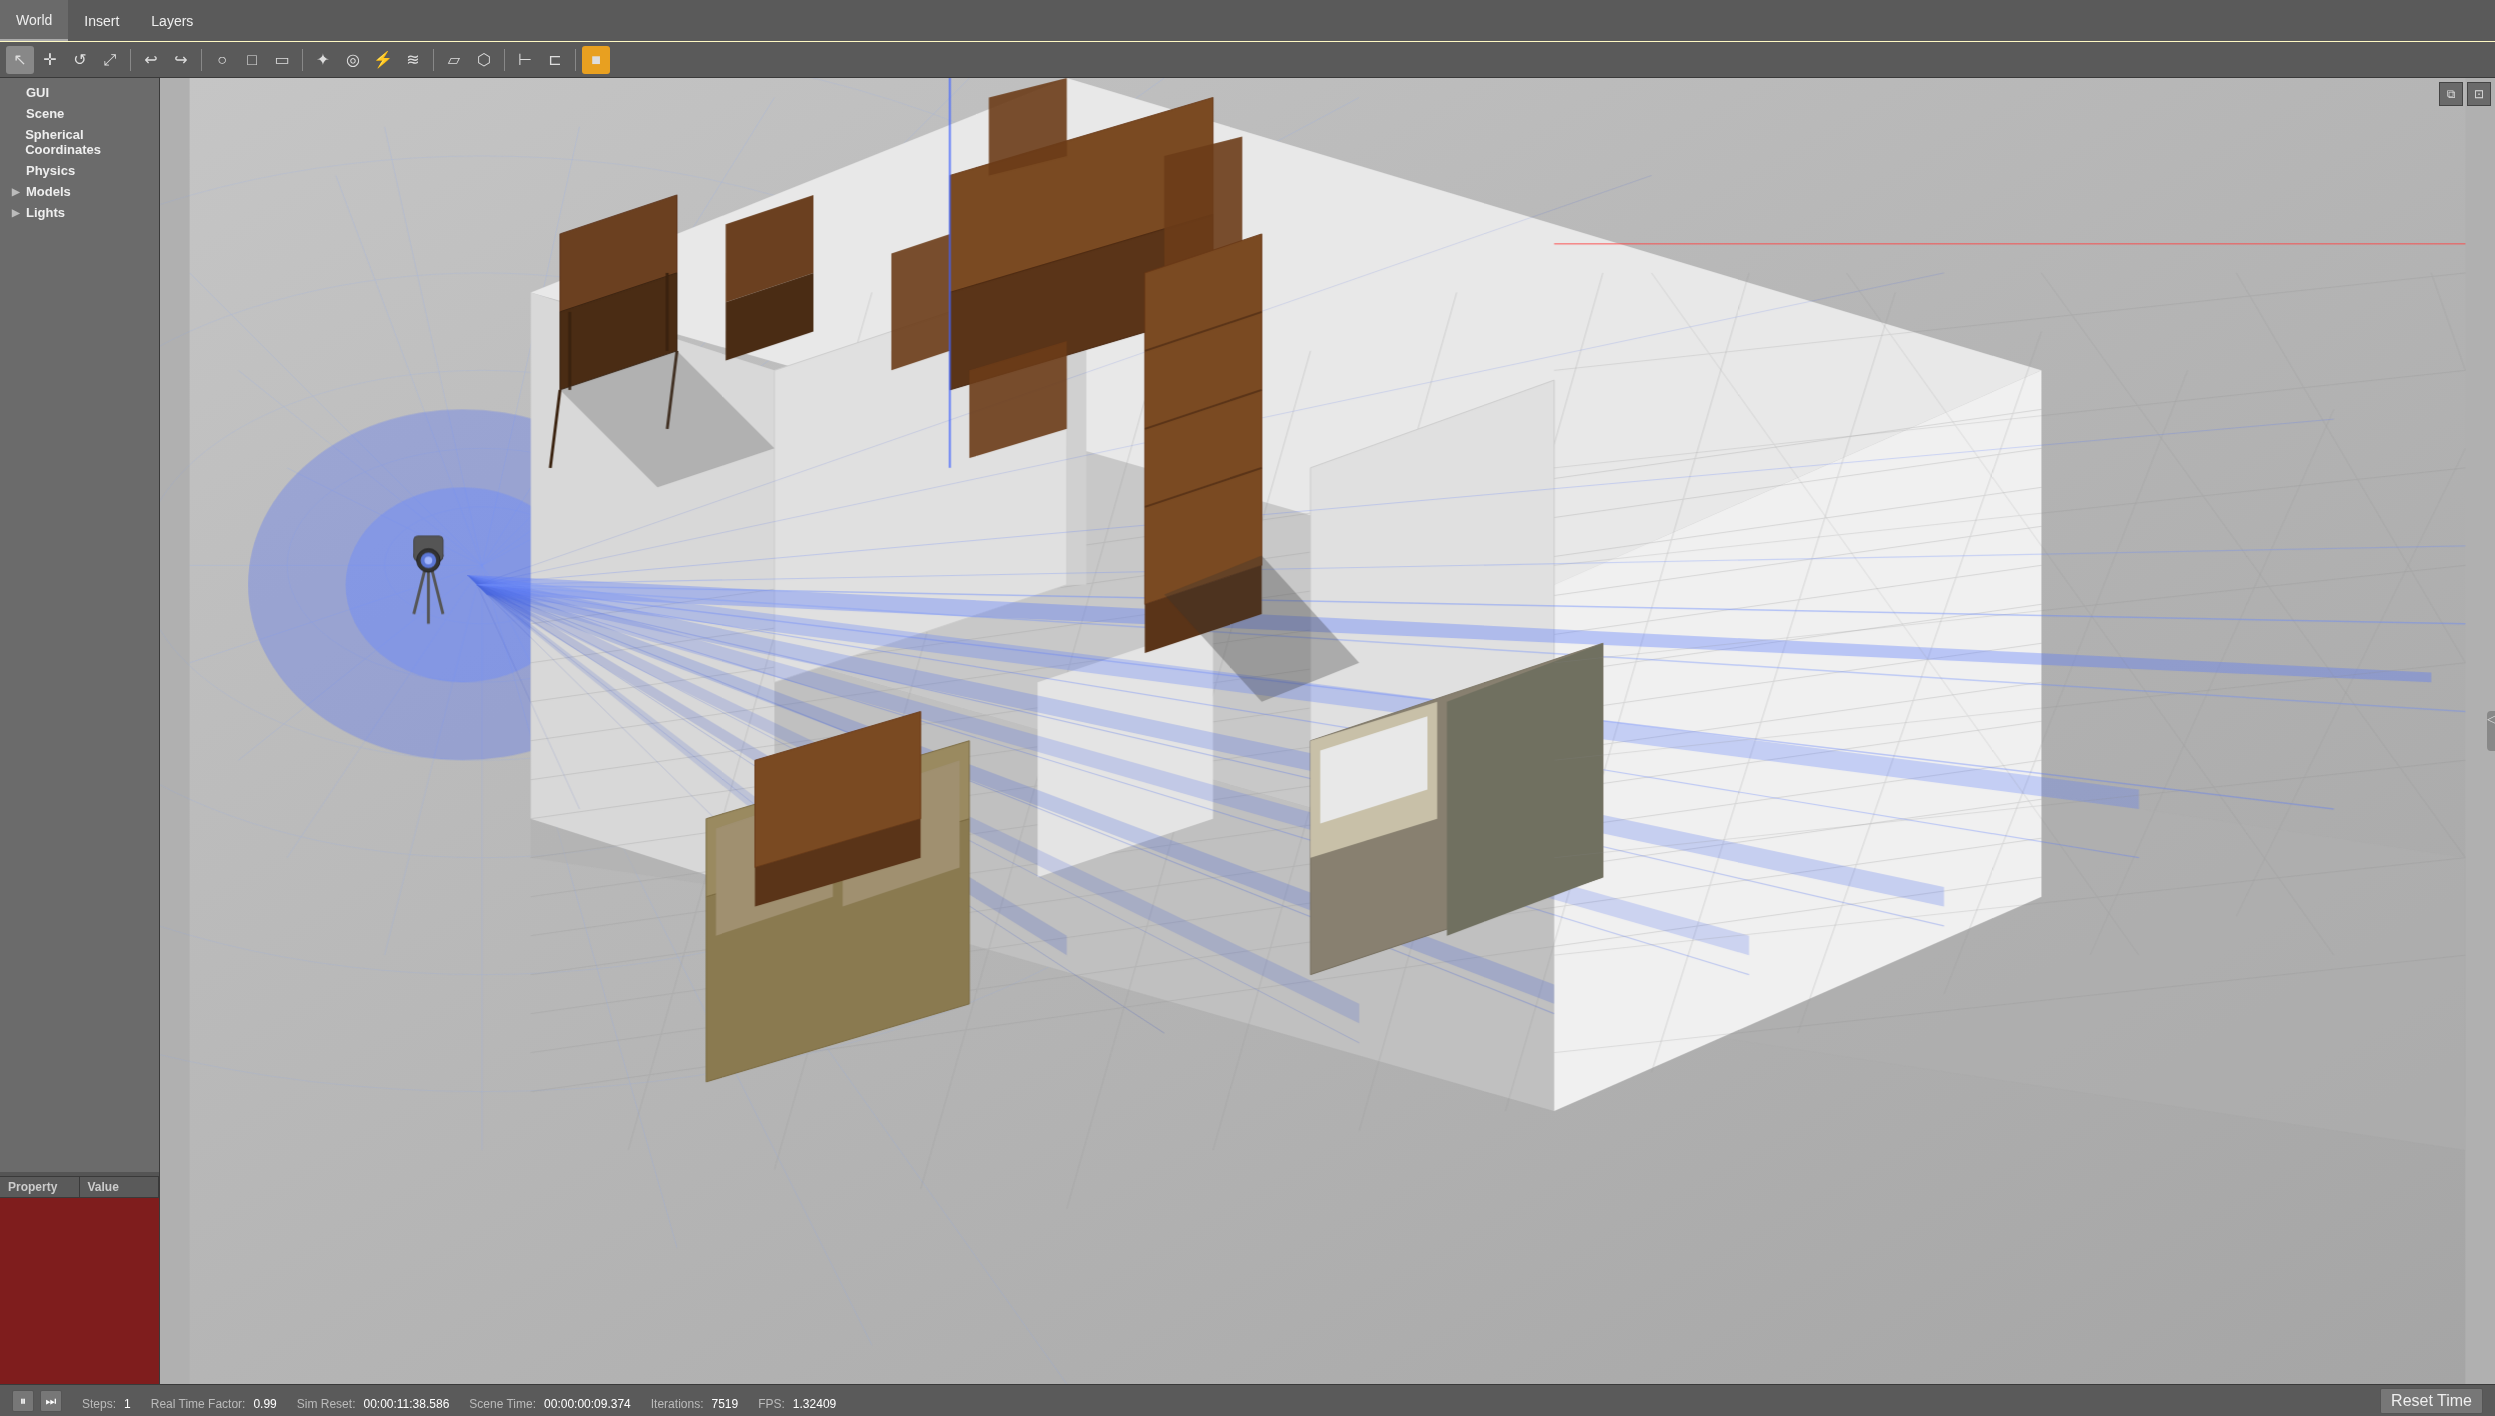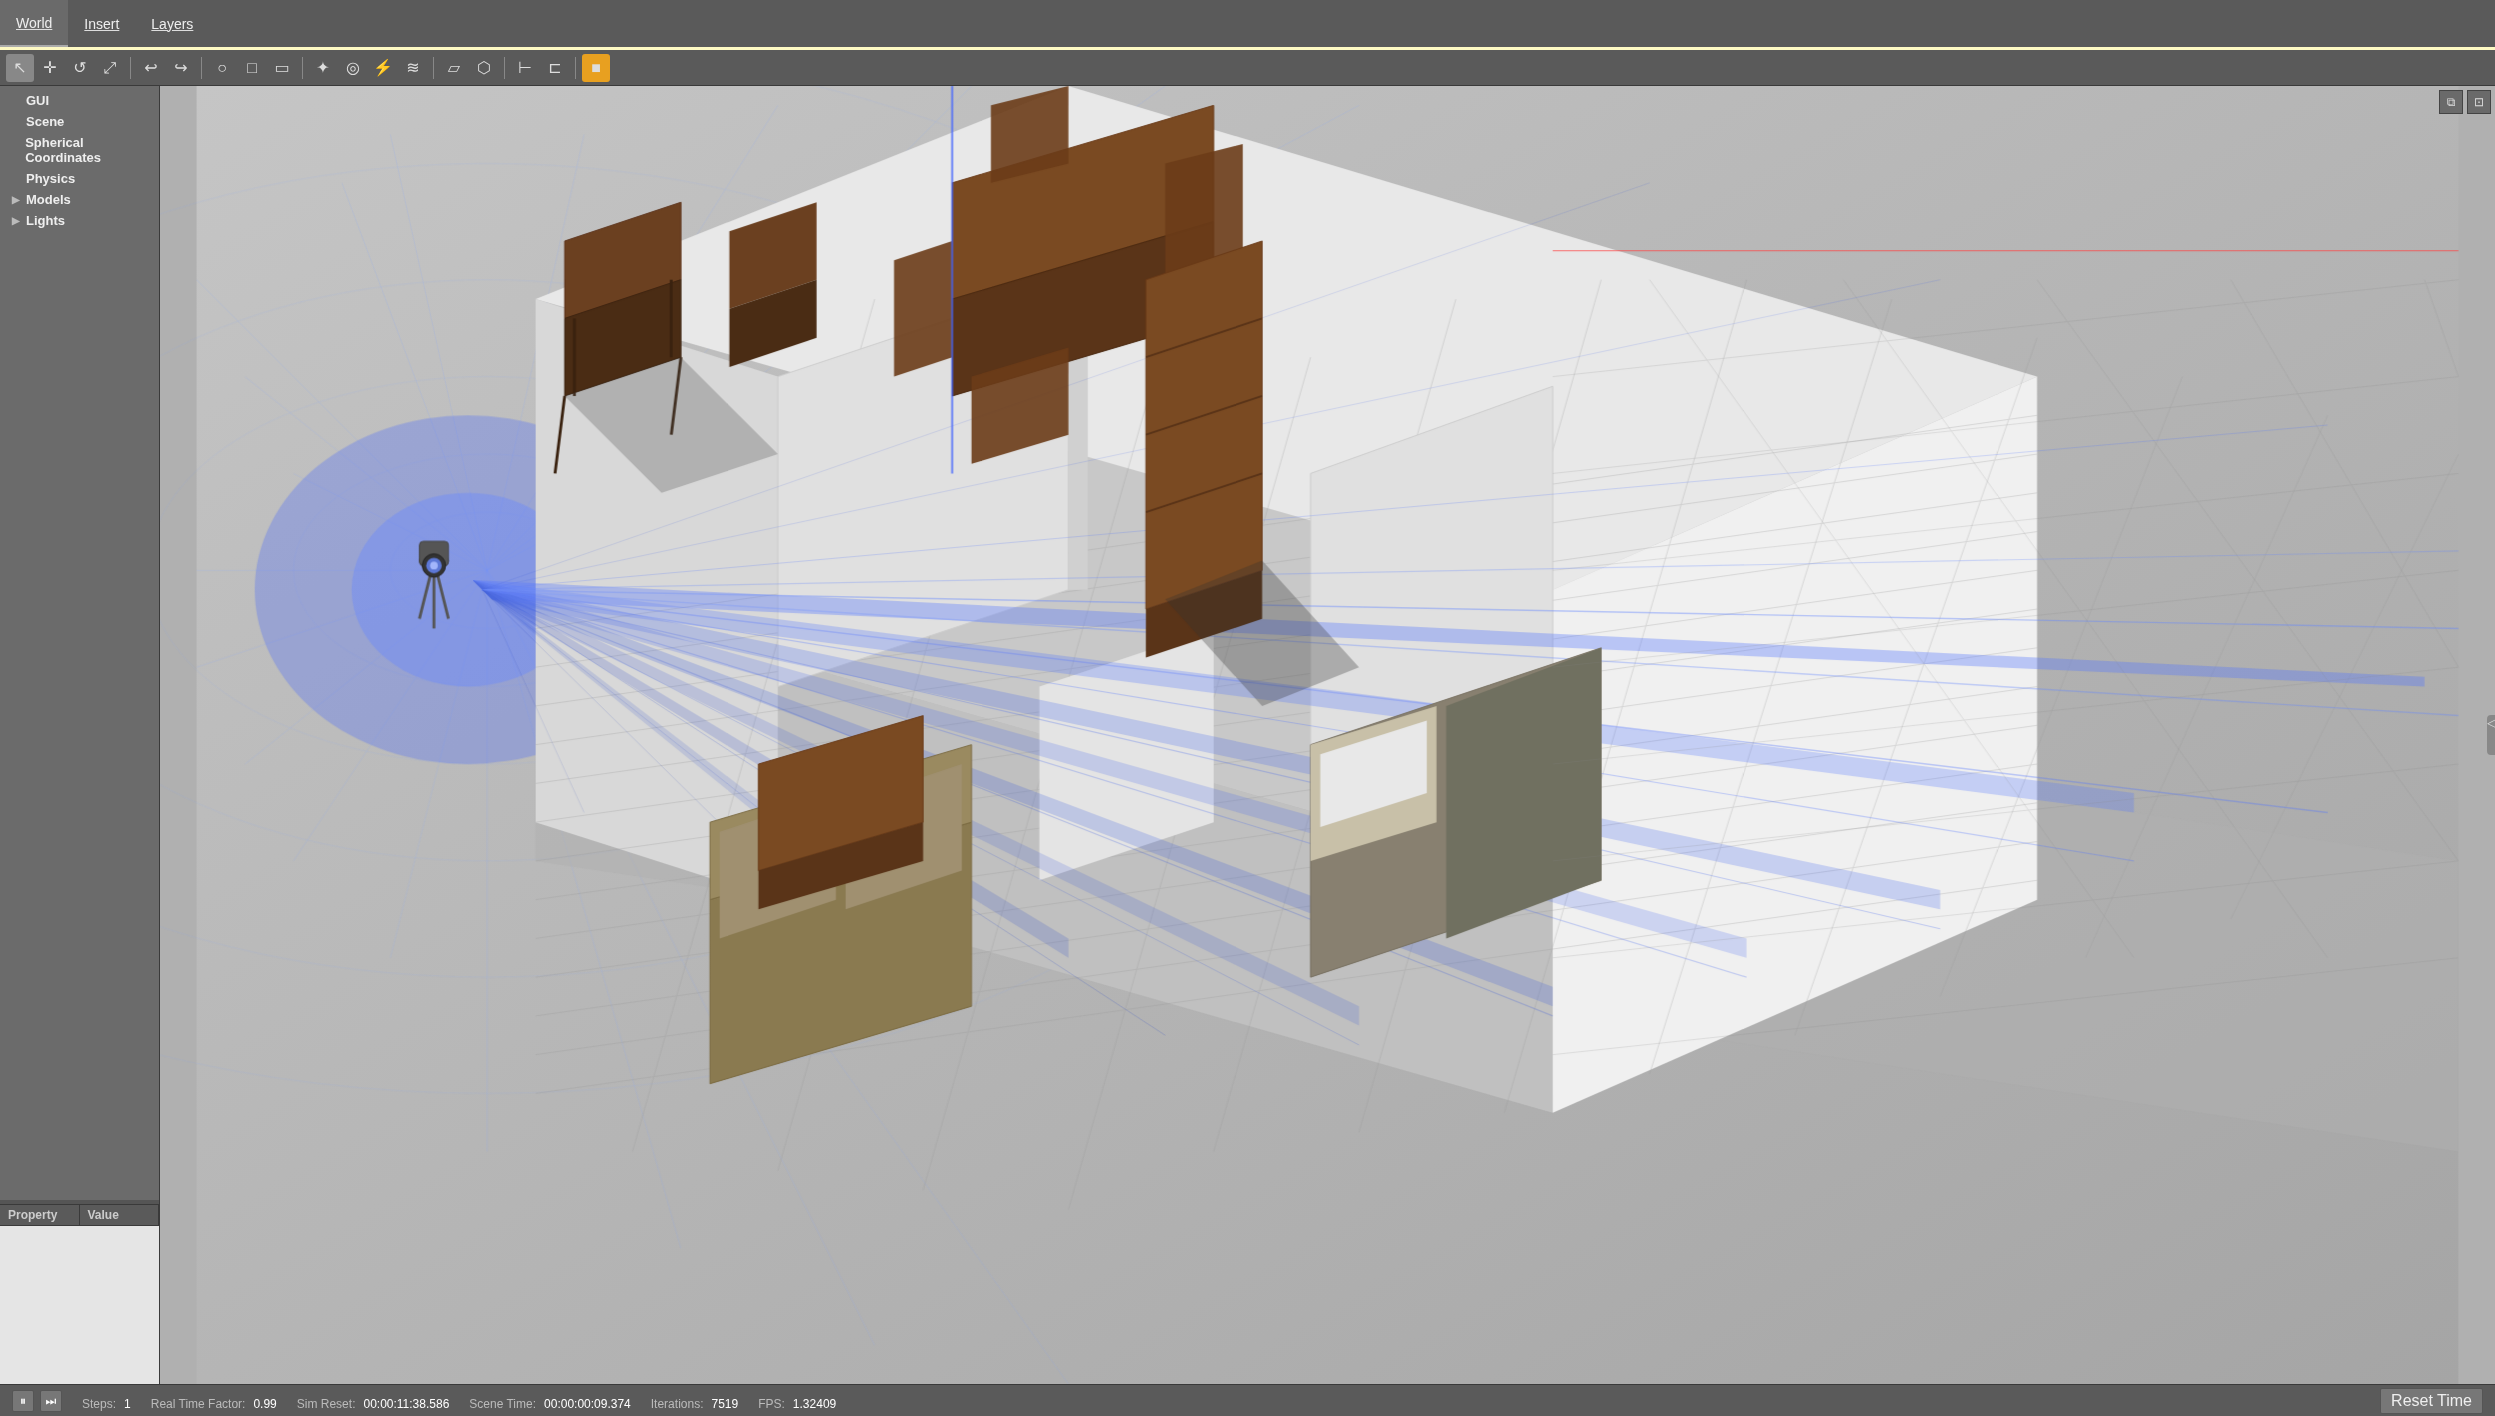--- a/index.html
+++ b/index.html
@@ -10,27 +10,26 @@
       font-family: 'Arial', sans-serif;
       font-size: 13px;
       color: #ddd;
       overflow: hidden;
       display: flex;
       flex-direction: column;
     }
 
     
     .menu-bar {
-      height: 50px;
+      height: 42px;
       background: #5a5a5a;
       display: flex;
       align-items: center;
-      border-bottom: 3px solid #fef9c3;
+      border-bottom: 1px solid #fef9c3;
       flex-shrink: 0;
-      text-decoration: underline;
     }
     .menu-item {
       padding: 4px 16px;
       cursor: pointer;
       color: #eee;
       font-size: 14px;
       height: 100%;
       display: flex;
       align-items: center;
     }
@@ -105,22 +104,22 @@
       color: #bbb;
       display: inline-block;
       width: 10px;
     }
     .sidebar-resizer {
       height: 4px;
       background: #555;
       cursor: ns-resize;
     }
     .sidebar-properties {
-      height: 180px;
-      background: #e5e5e5;
+      height: 208px;
+      background: #7f1d1d;
       border-top: 1px solid #3a3a3a;
       flex-shrink: 0;
     }
     .properties-header {
       display: flex;
       background: #5a5a5a;
       border-bottom: 1px solid #3a3a3a;
     }
     .prop-col {
       flex: 1;

